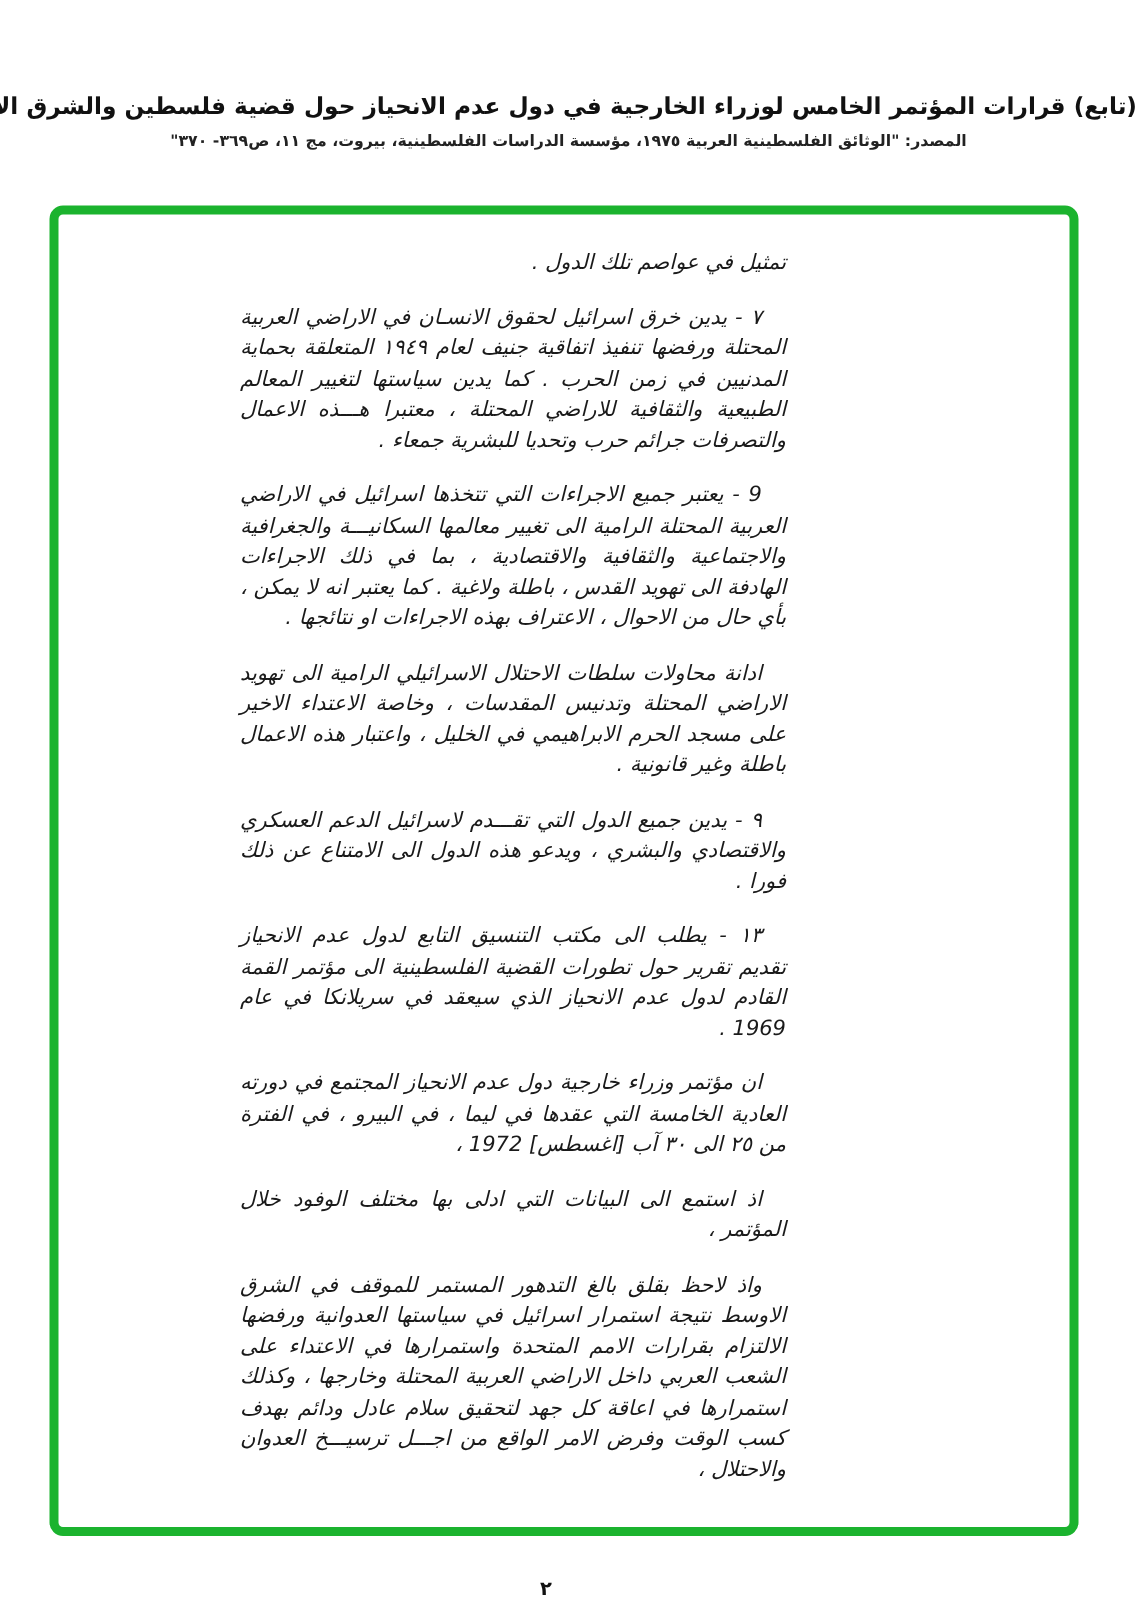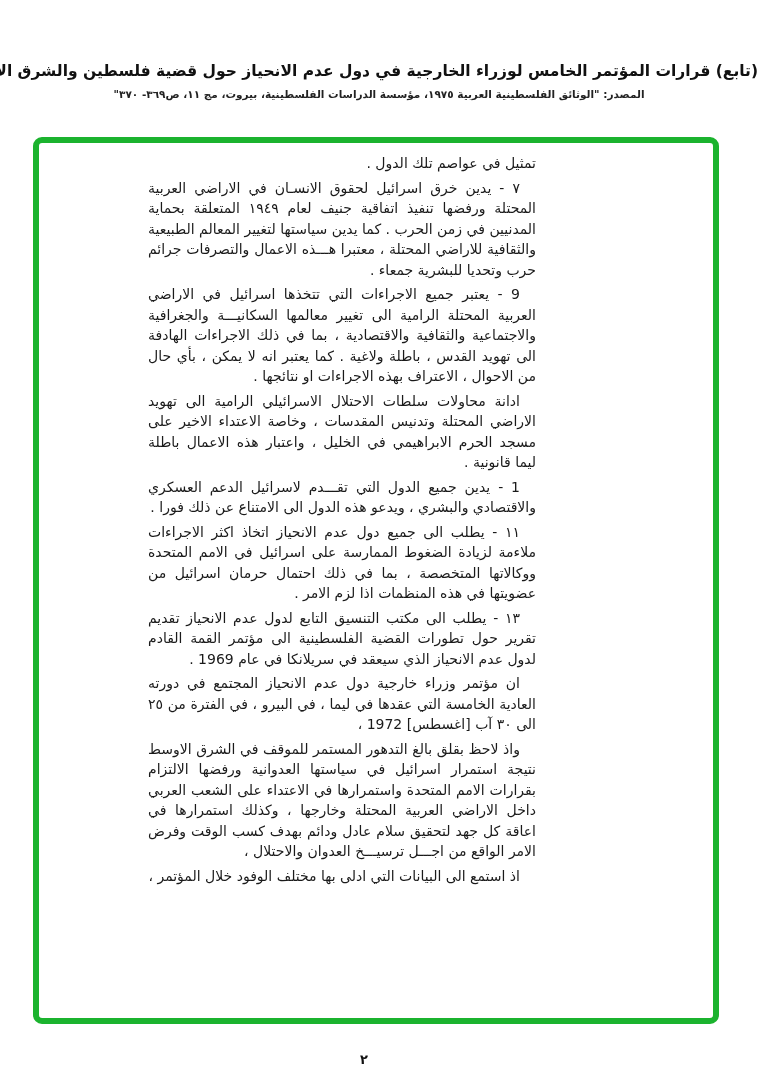--- a/index.html
+++ b/index.html
@@ -27,44 +27,43 @@
     border:6px solid var(--green,#1bb32e);
     border-radius:9px;
     overflow:hidden;
     background:#fff;
   }
   .text-column{
     position:absolute;top:6px;right:173px;width:396px;
     direction:rtl;text-align:justify;
     font-size:14px;line-height:20.5px;
   }
-  .text-column p{margin:4px;padding:0;}
+  .text-column p{margin:16px;padding:0;font-style:italic;}
   .text-column p.indent{text-indent:16px;}
   .page-number{
     position:absolute;top:1052px;left:0;right:30px;
     text-align:center;font-size:13px;font-weight:bold;color:#111;
     direction:rtl;
   }
 </style>
 </head>
 <body>
 
 <div class="doc-header">
   <div class="doc-title">(تابع) قرارات المؤتمر الخامس لوزراء الخارجية في دول عدم الانحياز حول قضية فلسطين والشرق الأوسط</div>
   <div class="doc-source">المصدر: "الوثائق الفلسطينية العربية ١٩٧٥، مؤسسة الدراسات الفلسطينية، بيروت، مج ١١، ص٣٦٩- ٣٧٠"</div>
 </div>
 
 <div class="content-box">
   <div class="text-column">
       <p>تمثيل في عواصم تلك الدول .</p>
       <p class="indent">٧ - يدين خرق اسرائيل لحقوق الانسـان في الاراضي العربية المحتلة ورفضها تنفيذ اتفاقية جنيف لعام ١٩٤٩ المتعلقة بحماية المدنيين في زمن الحرب . كما يدين سياستها لتغيير المعالم الطبيعية والثقافية للاراضي المحتلة ، معتبرا هـــذه الاعمال والتصرفات جرائم حرب وتحديا للبشرية جمعاء .</p>
       <p class="indent">9 - يعتبر جميع الاجراءات التي تتخذها اسرائيل في الاراضي العربية المحتلة الرامية الى تغيير معالمها السكانيـــة والجغرافية والاجتماعية والثقافية والاقتصادية ، بما في ذلك الاجراءات الهادفة الى تهويد القدس ، باطلة ولاغية . كما يعتبر انه لا يمكن ، بأي حال من الاحوال ، الاعتراف بهذه الاجراءات او نتائجها .</p>
-      <p class="indent">ادانة محاولات سلطات الاحتلال الاسرائيلي الرامية الى تهويد الاراضي المحتلة وتدنيس المقدسات ، وخاصة الاعتداء الاخير على مسجد الحرم الابراهيمي في الخليل ، واعتبار هذه الاعمال باطلة ليما قانونية .</p>
-      <p class="indent">1 - يدين جميع الدول التي تقـــدم لاسرائيل الدعم العسكري والاقتصادي والبشري ، ويدعو هذه الدول الى الامتناع عن ذلك فورا .</p>
-      <p class="indent">١١ - يطلب الى جميع دول عدم الانحياز اتخاذ اكثر الاجراءات ملاءمة لزيادة الضغوط الممارسة على اسرائيل في الامم المتحدة ووكالاتها المتخصصة ، بما في ذلك احتمال حرمان اسرائيل من عضويتها في هذه المنظمات اذا لزم الامر .</p>
+      <p class="indent">ادانة محاولات سلطات الاحتلال الاسرائيلي الرامية الى تهويد الاراضي المحتلة وتدنيس المقدسات ، وخاصة الاعتداء الاخير على مسجد الحرم الابراهيمي في الخليل ، واعتبار هذه الاعمال باطلة وغير قانونية .</p>
+      <p class="indent">٩ - يدين جميع الدول التي تقـــدم لاسرائيل الدعم العسكري والاقتصادي والبشري ، ويدعو هذه الدول الى الامتناع عن ذلك فورا .</p>
       <p class="indent">١٣ - يطلب الى مكتب التنسيق التابع لدول عدم الانحياز تقديم تقرير حول تطورات القضية الفلسطينية الى مؤتمر القمة القادم لدول عدم الانحياز الذي سيعقد في سريلانكا في عام 1969 .</p>
       <p class="indent">ان مؤتمر وزراء خارجية دول عدم الانحياز المجتمع في دورته العادية الخامسة التي عقدها في ليما ، في البيرو ، في الفترة من ٢٥ الى ٣٠ آب [اغسطس] 1972 ،</p>
+      <p class="indent">اذ استمع الى البيانات التي ادلى بها مختلف الوفود خلال المؤتمر ،</p>
       <p class="indent">واذ لاحظ بقلق بالغ التدهور المستمر للموقف في الشرق الاوسط نتيجة استمرار اسرائيل في سياستها العدوانية ورفضها الالتزام بقرارات الامم المتحدة واستمرارها في الاعتداء على الشعب العربي داخل الاراضي العربية المحتلة وخارجها ، وكذلك استمرارها في اعاقة كل جهد لتحقيق سلام عادل ودائم بهدف كسب الوقت وفرض الامر الواقع من اجـــل ترسيـــخ العدوان والاحتلال ،</p>
-      <p class="indent">اذ استمع الى البيانات التي ادلى بها مختلف الوفود خلال المؤتمر ،</p>
     </div>
 </div>
 
 <div class="page-number">٢</div>
 
 </body></html>

